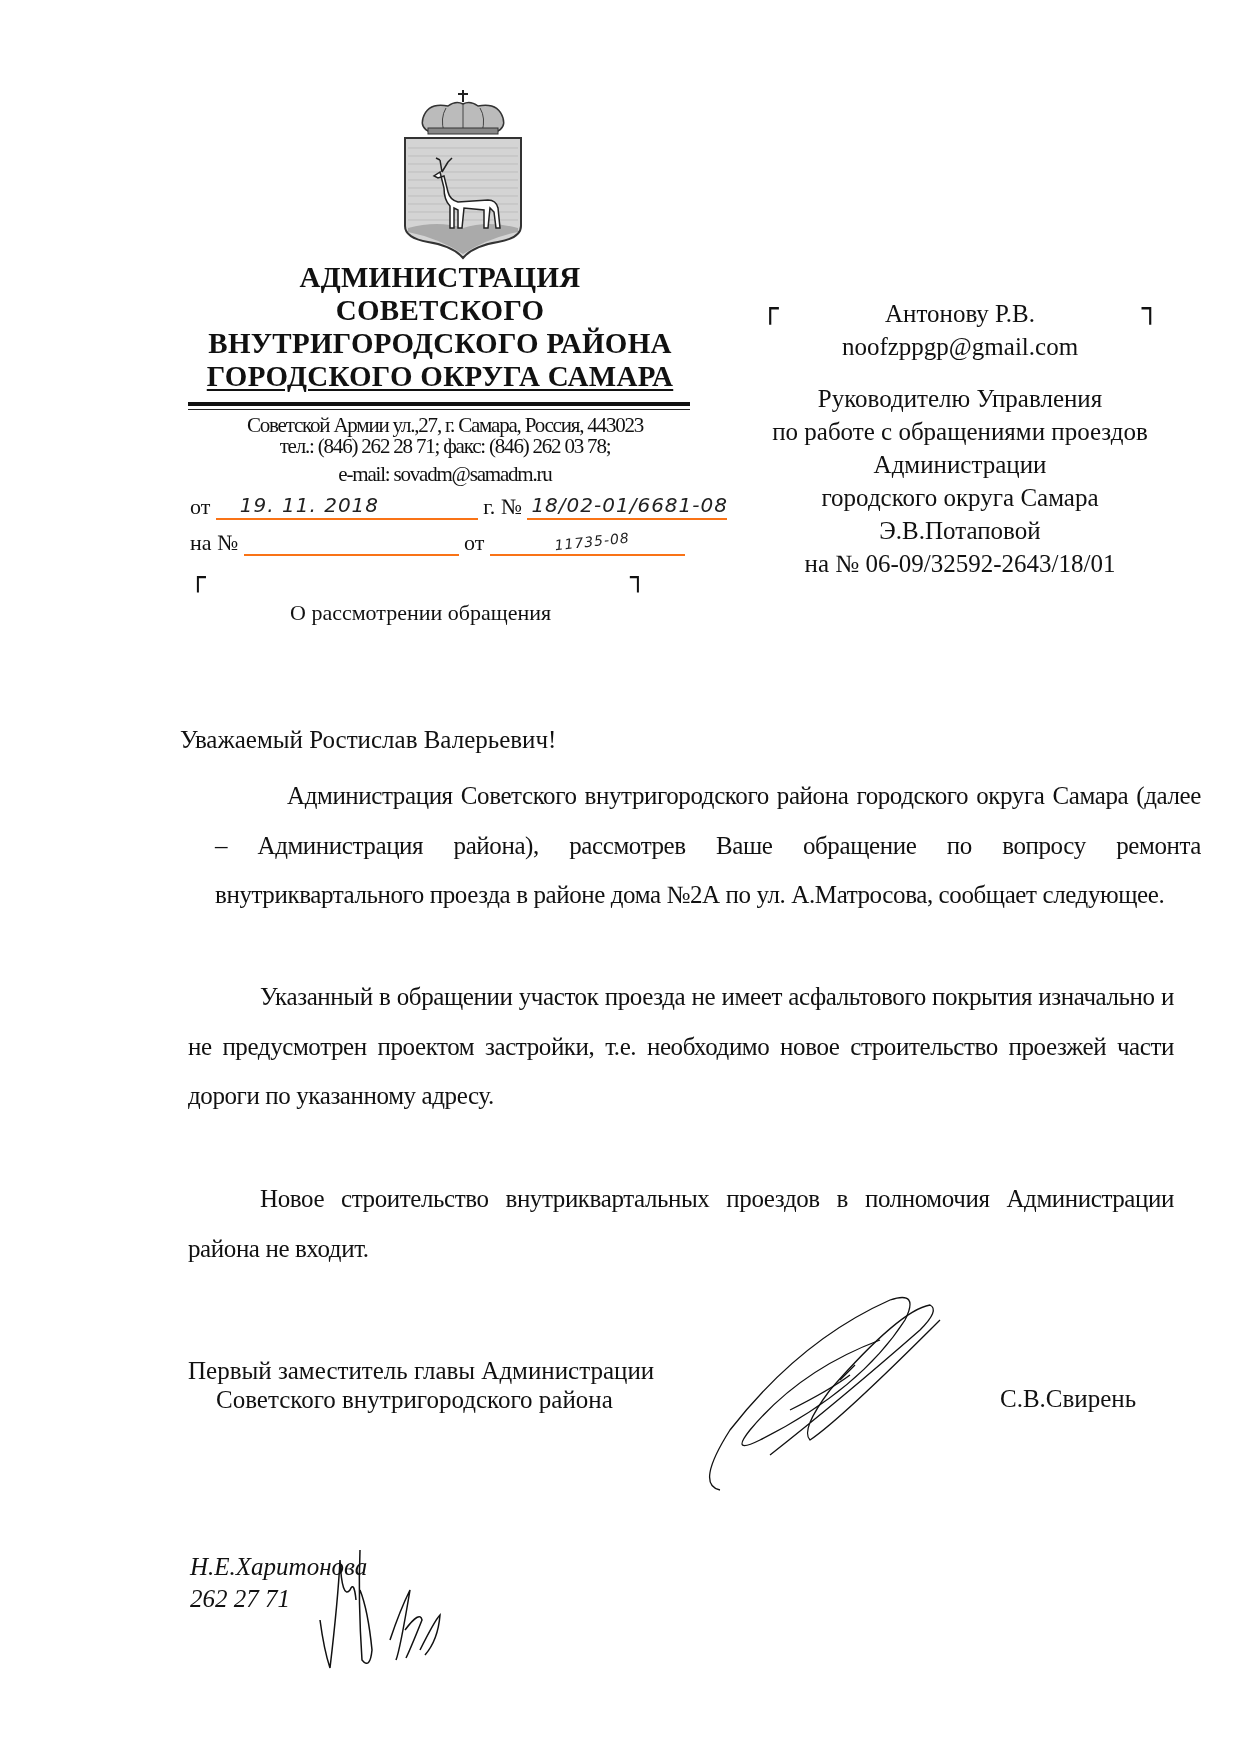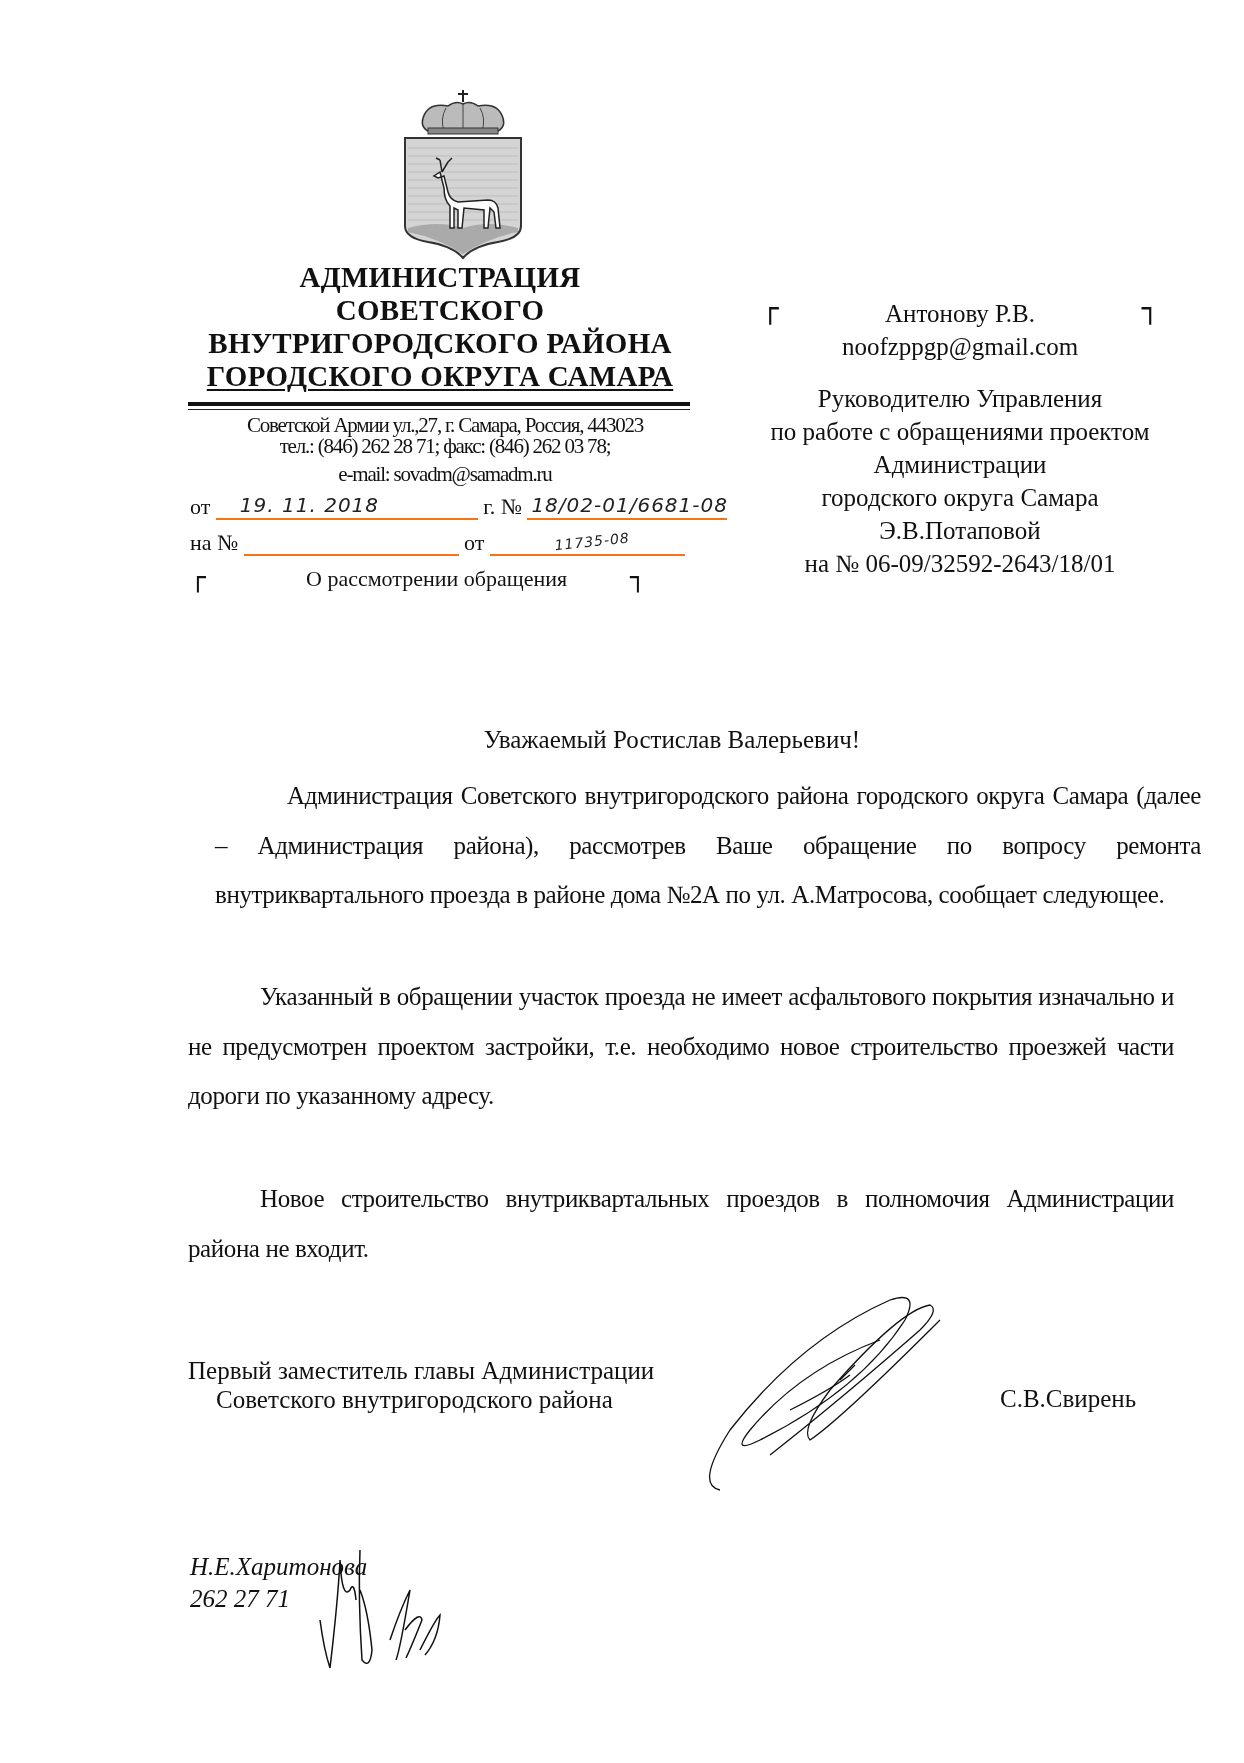--- a/index.html
+++ b/index.html
@@ -29,21 +29,21 @@
 
   .subject { left: 190px; width: 520px; font-size: 22px; white-space: nowrap; }
   .bracket { font-family: "DejaVu Sans", sans-serif; font-size: 26px; position: absolute; top: -4px; }
 
   
   .addressee { left: 745px; width: 430px; text-align: center; font-size: 25px; line-height: 33px; }
   .addressee div { white-space: nowrap; }
   .addr-bracket { font-family: "DejaVu Sans", sans-serif; font-size: 28px; position: absolute; }
 
   
-  .salutation { left: 172px; width: 1000px; text-align: center; font-size: 25px; }
+  .salutation { left: 180px; width: 1000px; text-align: left; font-size: 25px; }
   .para { left: 188px; width: 986px; font-size: 25px; line-height: 49.5px;
           text-align: justify; text-indent: 72px; letter-spacing: -0.4px; }
 
   .sign-left { left: 188px; font-size: 25px; line-height: 29px; white-space: nowrap; }
   .sign-name { left: 1000px; top: 1385px; font-size: 25px; }
   #signature { left: 690px; top: 1280px; width: 330px; height: 220px; }
 
   .contact { left: 190px; font-size: 25px; line-height: 32px; white-space: nowrap; font-style: italic; }
   #initials { left: 310px; top: 1540px; width: 160px; height: 150px; }
 </style>
@@ -107,33 +107,33 @@
 
 <div class="abs field-row" style="top:530px;">
   <span>на №</span>
   <span class="uline" style="width:215px;"></span>
   <span>от</span>
   <span class="uline" style="width:195px;"></span>
 </div>
 
 <div class="abs subject" style="top:566px;">
   <span class="bracket" style="left:0;">┌</span>
-  <span style="position:absolute; left:116px;">О рассмотрении обращения</span>
+  <span style="position:absolute; left:100px;margin-top:34px;">О рассмотрении обращения</span>
   <span class="bracket" style="left:440px;">┐</span>
 </div>
 
 <span class="abs addr-bracket" style="left:762px; top:292px;">┌</span>
 <span class="abs addr-bracket" style="left:1142px; top:292px;">┐</span>
 <div class="abs addressee" style="top:297px;">
   <div>Антонову Р.В.</div>
   <div>noofzppgp@gmail.com</div>
 </div>
 <div class="abs addressee" style="top:382px;">
   <div>Руководителю Управления</div>
-  <div>по работе с обращениями проектом</div>
+  <div>по работе с обращениями проездов</div>
   <div>Администрации</div>
   <div>городского округа Самара</div>
   <div>Э.В.Потаповой</div>
   <div>на № 06-09/32592-2643/18/01</div>
 </div>
 
 <div class="abs salutation" style="top:726px;">Уважаемый Ростислав Валерьевич!</div>
 <div class="abs para" style="top:771px;margin-left:27px;">Администрация Советского внутригородского района городского округа Самара (далее – Администрация района), рассмотрев Ваше обращение по вопросу ремонта внутриквартального проезда в районе дома №2А по ул. А.Матросова, сообщает следующее.</div>
 <div class="abs para" style="top:972px;">Указанный в обращении участок проезда не имеет асфальтового покрытия изначально и не предусмотрен проектом застройки, т.е. необходимо новое строительство проезжей части дороги по указанному адресу.</div>
 <div class="abs para" style="top:1174px;">Новое строительство внутриквартальных проездов в полномочия Администрации района не входит.</div>

